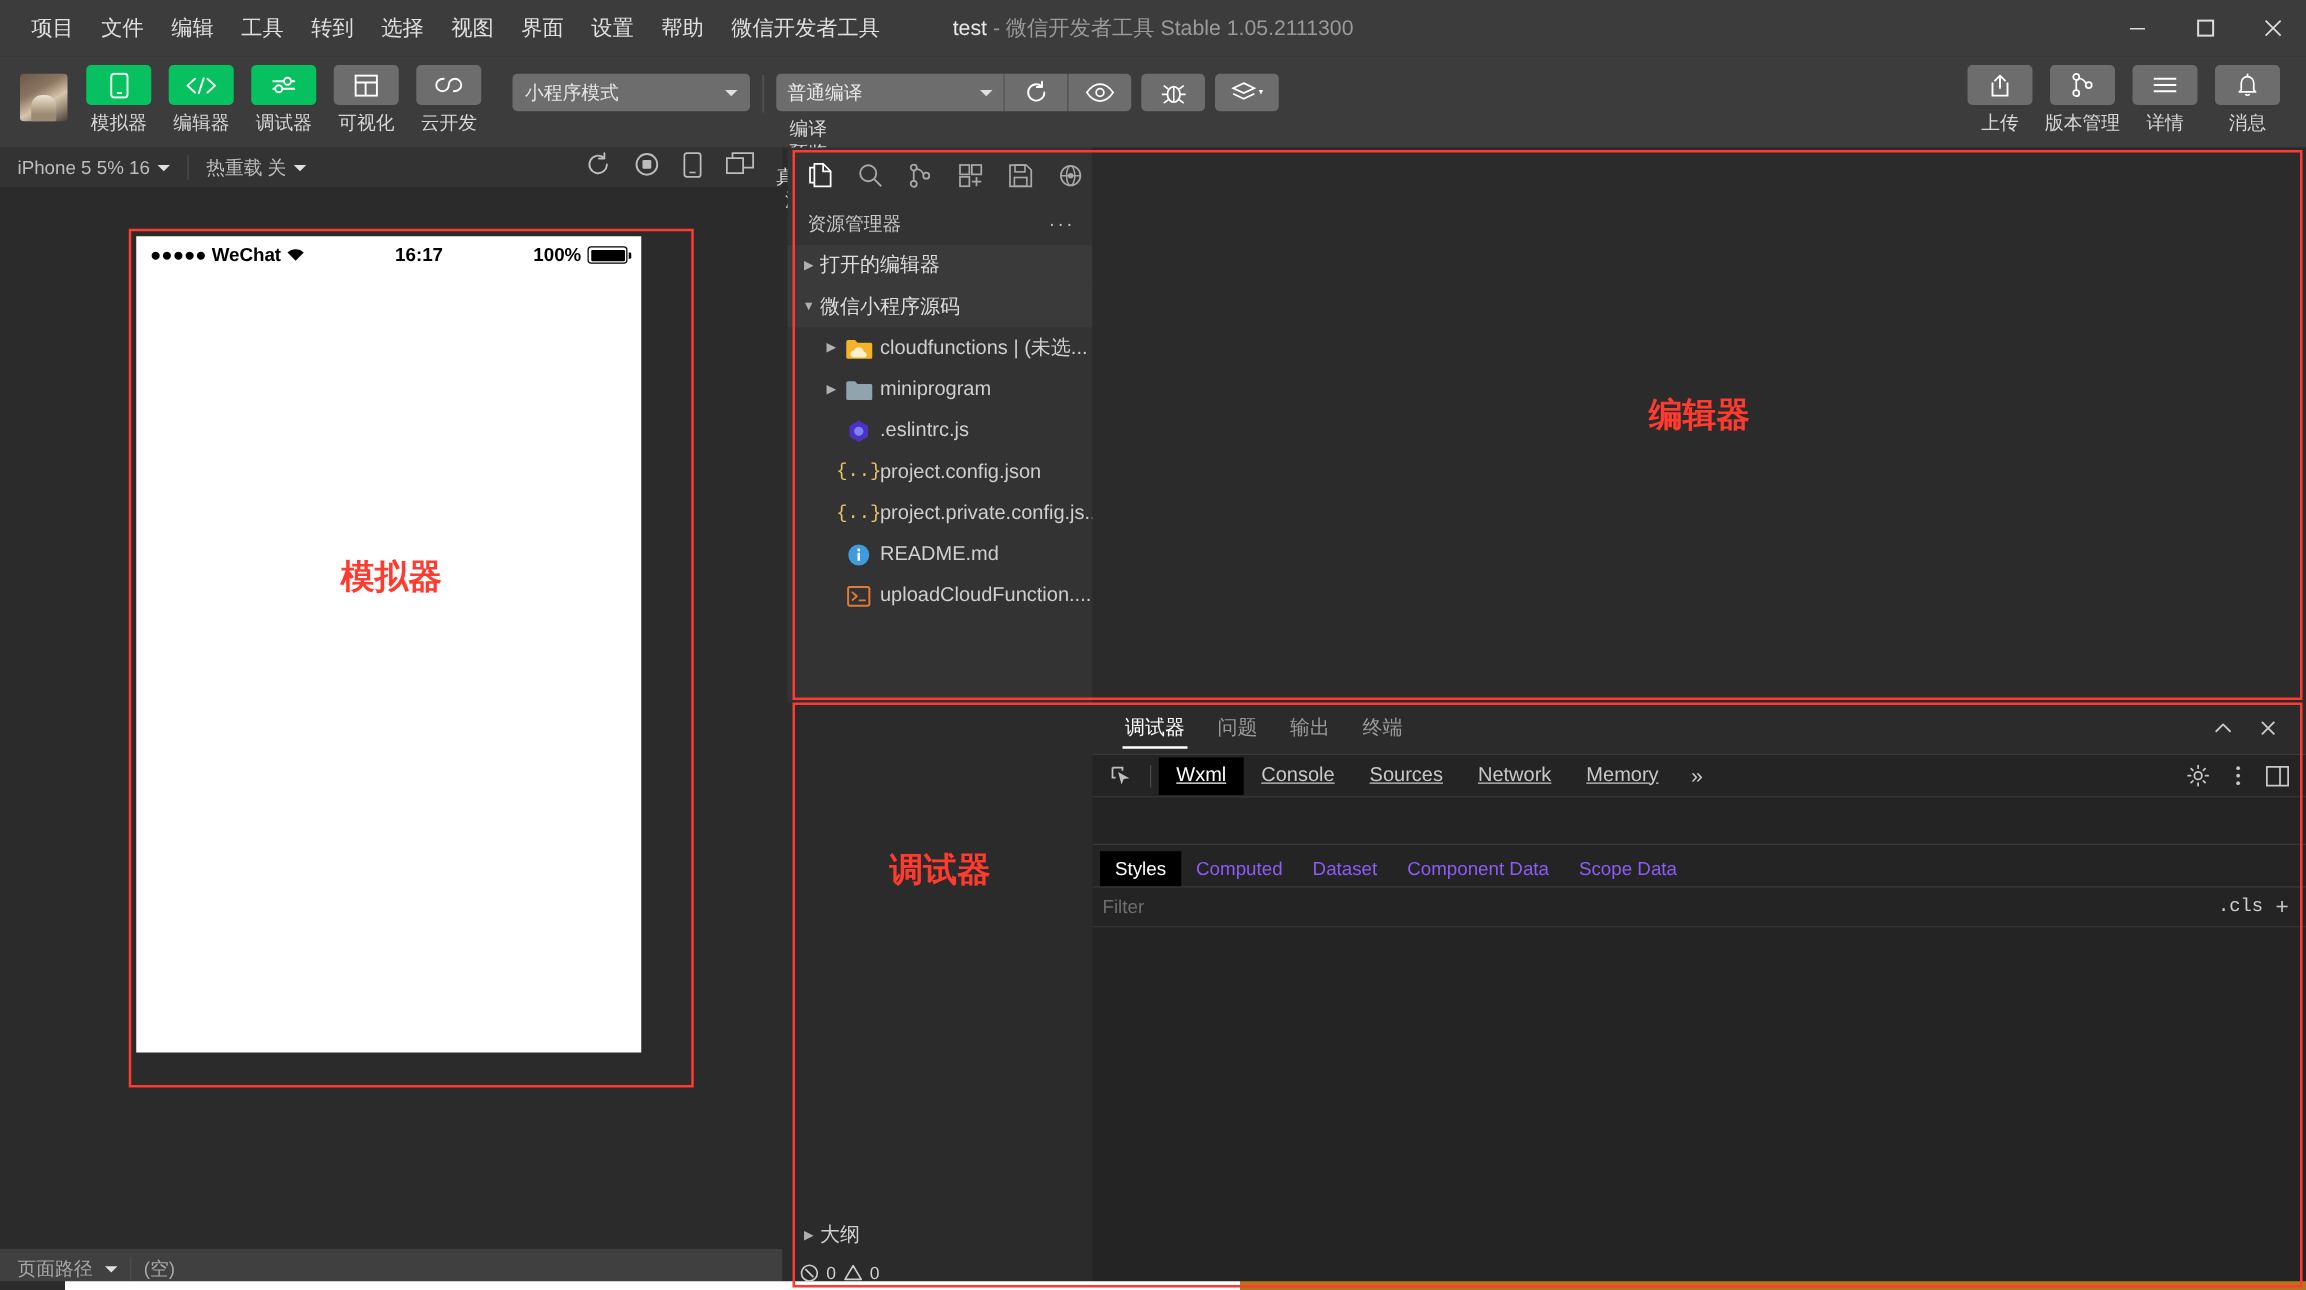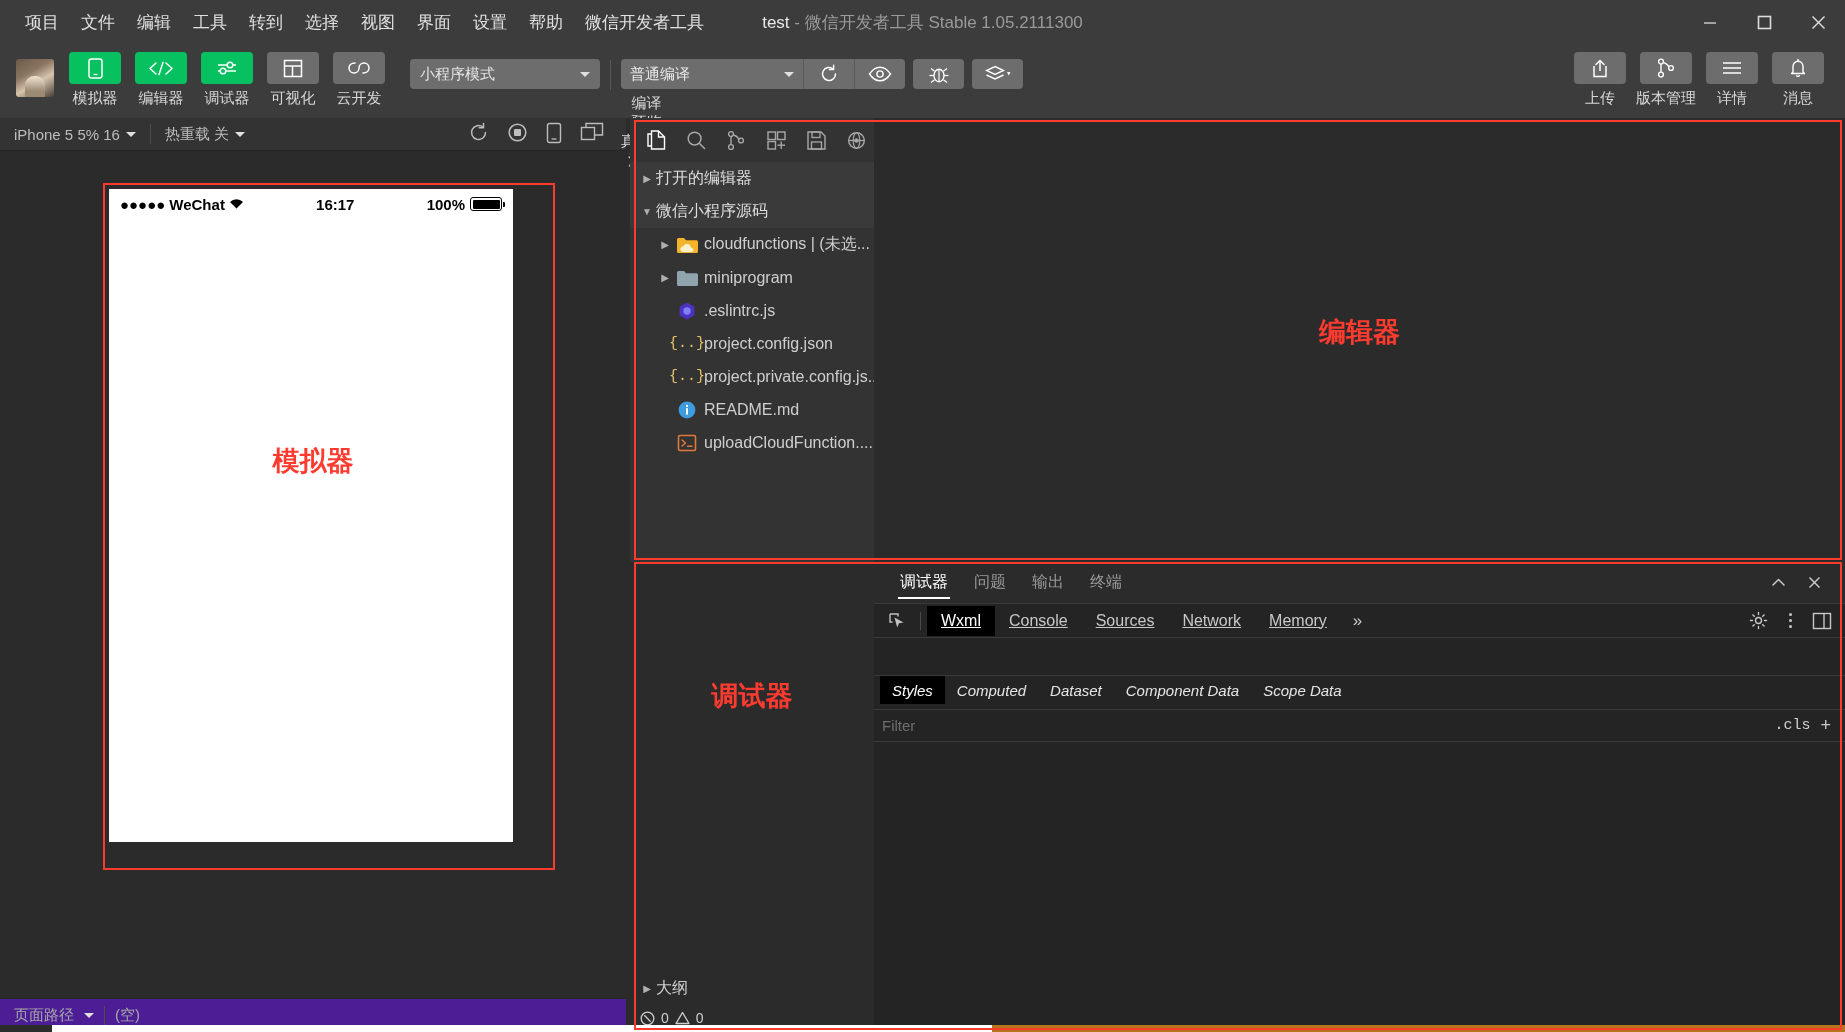--- a/index.html
+++ b/index.html
@@ -122,21 +122,21 @@
   }
   .battery::after { content:''; position:absolute; right:-4px; top:4px; width:2.5px; height:5px; background:#000; border-radius:0 1px 1px 0; }
   .battery i { display:block; width:100%; height:100%; background:#000; border-radius:1px; }
   .phone-body { flex: 1 1 auto; position: relative; }
   .sim-tag {
     position: absolute; left: 0; right: 0; top: 292px; text-align: center;
     font-size: 27px; color: #ff3b30; font-weight: bold;
   }
 
   .sim-status {
-    height: 34px; background: #4c1d95; display: flex; align-items: center; gap: 10px;
+    height: 34px; background: #404040; display: flex; align-items: center; gap: 10px;
     padding: 0 14px; font-size: 15px; color: #a8a8a8; flex: 0 0 34px; border-top: 1px solid #262626;
   }
 
   .vsplit { width: 4px; background: #2b2b2b; flex: 0 0 4px; }
 
   
   .right-pane { flex: 1 1 auto; display: flex; flex-direction: column; min-width: 0; }
 
   
   .editor-sect { height: 444px; flex: 0 0 444px; position: relative; display: flex; }
@@ -194,23 +194,23 @@
   }
   .dt-inspect { width: 34px; height: 30px; display: flex; align-items: center; justify-content: center; color: #c0c0c0; }
   .dt-sep { width: 1px; height: 18px; background: #4a4a4a; margin: 0 6px; }
   .dt-tab { padding: 0 14px; height: 30px; display: flex; align-items: center; font-size: 16px; color: #c8c8c8; text-decoration: underline; }
   .dt-tab.active { background: #000000; color: #ffffff; }
   .dt-more { padding: 0 12px; color: #c8c8c8; font-size: 17px; }
   .dt-bar-right { margin-left: auto; display: flex; align-items: center; gap: 2px; padding-right: 8px; color: #c8c8c8; }
   .dt-bar-right > div { width: 30px; height: 30px; display: flex; align-items: center; justify-content: center; }
   .dt-empty { height: 38px; border-bottom: 1px solid #3a3a3a; background: #242424; }
   .dt-sub {
-    height: 34px; display: flex; align-items: flex-start; border-bottom: 1px solid #3a3a3a; padding-left: 6px; font-style: italic;
-  }
-  .dt-subtab { padding: 0 12px; height: 28px; display: flex; align-items: center; font-size: 15px; color: #e5e5e5; }
+    height: 34px; display: flex; align-items: flex-end; border-bottom: 1px solid #3a3a3a; padding-left: 6px;
+  }
+  .dt-subtab { padding: 0 12px; height: 28px; display: flex; align-items: center; font-size: 15px; color: #8b5cf6; }
   .dt-subtab.active { background: #000000; color: #ffffff; }
   .dt-filter {
     height: 32px; display: flex; align-items: center; border-bottom: 1px solid #3a3a3a;
     padding: 0 8px; font-size: 15px; color: #6e6e6e;
   }
   .dt-filter input {
     flex: 1 1 auto; background: transparent; border: none; outline: none;
     color: #bef264; font-size: 15px; font-family: "Liberation Sans", sans-serif;
   }
   .dt-filter input::placeholder { color: #6e6e6e; }
@@ -544,20 +544,24 @@
             <div class="act-icon">
               <svg width="21" height="21" viewBox="0 0 21 21">
                   <circle cx="10.5" cy="10.5" r="7.8" fill="none" stroke="currentColor" stroke-width="1.4"></circle>
                   <ellipse cx="10.5" cy="10.5" rx="3.3" ry="7.8" fill="none" stroke="currentColor" stroke-width="1.2"></ellipse>
                   <line x1="2.7" y1="10.5" x2="18.3" y2="10.5" stroke="currentColor" stroke-width="1.2"></line>
                   <circle cx="10.5" cy="10.5" r="2.2" fill="currentColor"></circle>
                 </svg>
             </div>
           </div>
 
+          <div class="exp-header">
+            <span>资源管理器</span>
+            <span style="letter-spacing:2px;">···</span>
+          </div>
 
           <div class="tree-row section">
             <span class="tw">▶</span>
             <span>打开的编辑器</span>
           </div>
           <div class="tree-row section">
             <span class="tw">▼</span>
             <span>微信小程序源码</span>
           </div>
 

